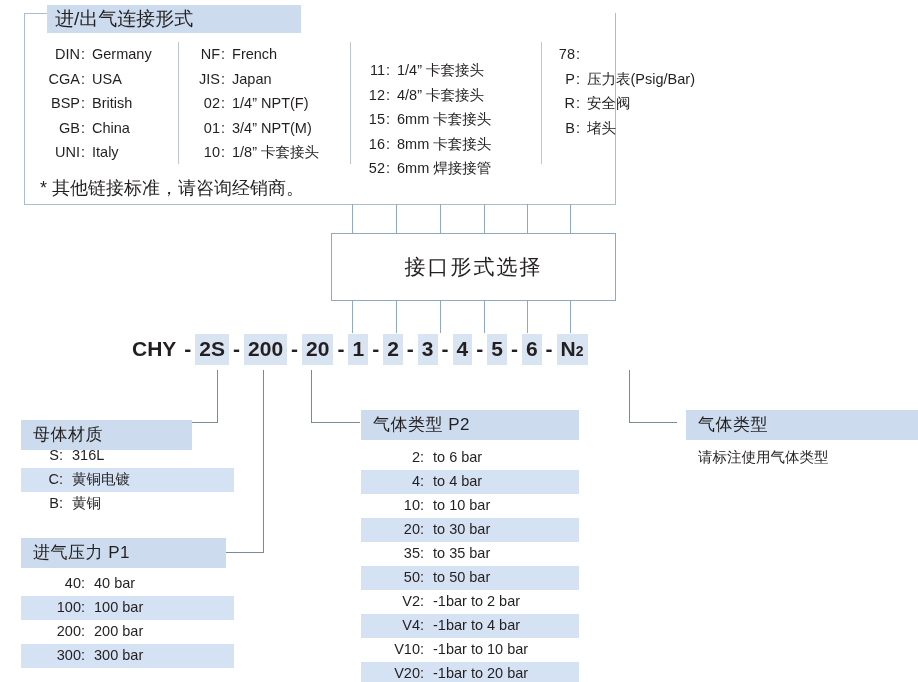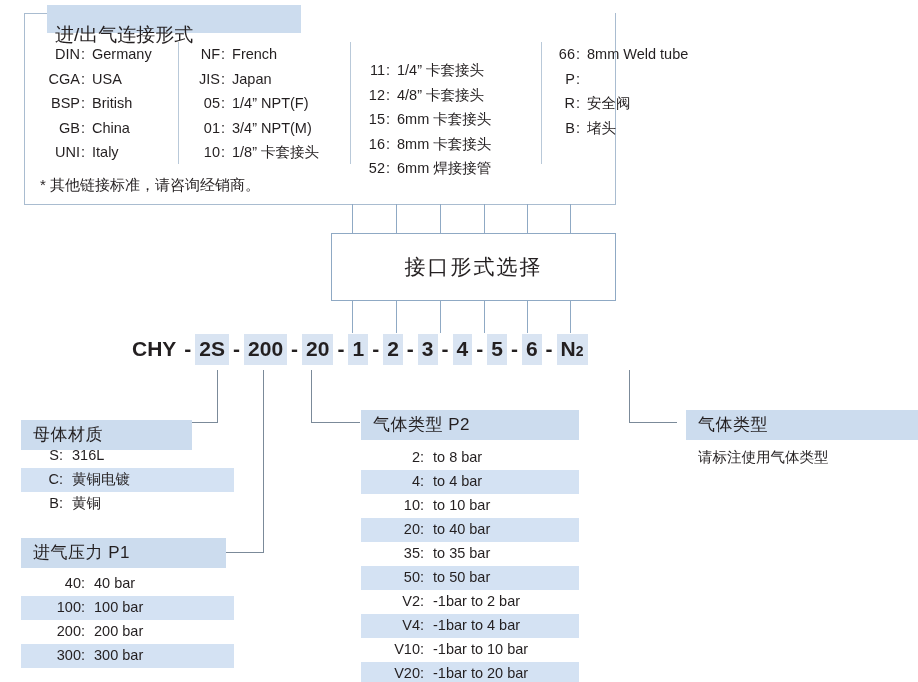--- a/index.html
+++ b/index.html
@@ -35,30 +35,30 @@
     box-sizing:border-box;
   }
   #topbox-topleft{
     left:24px;top:13px;width:26px;height:1px;background:#a9bcd0;
   }
   #top-title{
     left:47px;top:5px;width:254px;height:28px;
     background:#ccdcee;
   }
   #top-title-text{
-    left:55px;top:6px;font-size:19px;line-height:26px;white-space:nowrap;margin-top:16px;
+    left:55px;top:6px;font-size:19px;line-height:26px;white-space:nowrap;
   }
 
   .tcol{font-size:14.5px;line-height:24.5px;}
   .tcol .row{display:flex;white-space:nowrap;}
   .tcol .k{text-align:right;display:inline-block;}
   .tcol .v{display:inline-block;padding-left:7px;}
   .vdiv{width:1px;background:#b9c9d9;}
 
-  #note{left:40px;top:176px;font-size:15px;white-space:nowrap;color:#231f20;}
+  #note{left:40px;top:176px;font-size:18px;white-space:nowrap;color:#231f20;}
 
   
   #ifbox{
     left:331px;top:233px;width:285px;height:68px;
     border:1px solid #8fa9c4;
     background:#fff;
     box-sizing:border-box;
   }
   #ifbox-text{
     left:331px;top:233px;width:285px;height:68px;
@@ -132,21 +132,21 @@
       <span class="k" style="width:28px">NF</span>
       <span style="padding-left:1px">:</span>
       <span class="v">French</span>
     </div>
   <div class="row">
       <span class="k" style="width:28px">JIS</span>
       <span style="padding-left:1px">:</span>
       <span class="v">Japan</span>
     </div>
   <div class="row">
-      <span class="k" style="width:28px">05</span>
+      <span class="k" style="width:28px">02</span>
       <span style="padding-left:1px">:</span>
       <span class="v">1/4” NPT(F)</span>
     </div>
   <div class="row">
       <span class="k" style="width:28px">01</span>
       <span style="padding-left:1px">:</span>
       <span class="v">3/4” NPT(M)</span>
     </div>
   <div class="row">
       <span class="k" style="width:28px">10</span>
@@ -180,27 +180,27 @@
   <div class="row">
       <span class="k" style="width:22px">52</span>
       <span style="padding-left:1px">:</span>
       <span class="v">6mm 焊接接管</span>
     </div>
 </div>
 <div class="abs vdiv" style="left:541px;top:42px;height:122px;"></div>
 
 <div class="abs tcol" style="left:553px;top:42px;">
   <div class="row">
-      <span class="k" style="width:22px">66</span>
-      <span style="padding-left:1px">:</span>
-      <span class="v">8mm Weld tube</span>
+      <span class="k" style="width:22px">78</span>
+      <span style="padding-left:1px">:</span>
     </div>
   <div class="row">
       <span class="k" style="width:22px">P</span>
       <span style="padding-left:1px">:</span>
+      <span class="v">压力表(Psig/Bar)</span>
     </div>
   <div class="row">
       <span class="k" style="width:22px">R</span>
       <span style="padding-left:1px">:</span>
       <span class="v">安全阀</span>
     </div>
   <div class="row">
       <span class="k" style="width:22px">B</span>
       <span style="padding-left:1px">:</span>
       <span class="v">堵头</span>
@@ -303,36 +303,36 @@
       <span>:</span>
       <span class="v">300 bar</span>
     </div>
 </div>
 
 <div class="abs sec-title" style="left:361px;top:410px;width:218px;">气体类型 P2</div>
 <div class="abs list" style="left:361px;top:446px;width:218px;">
   <div class="li">
       <span class="k" style="width:59px">2</span>
       <span>:</span>
-      <span class="v">to 8 bar</span>
+      <span class="v">to 6 bar</span>
     </div>
   <div class="li zebra">
       <span class="k" style="width:59px">4</span>
       <span>:</span>
       <span class="v">to 4 bar</span>
     </div>
   <div class="li">
       <span class="k" style="width:59px">10</span>
       <span>:</span>
       <span class="v">to 10 bar</span>
     </div>
   <div class="li zebra">
       <span class="k" style="width:59px">20</span>
       <span>:</span>
-      <span class="v">to 40 bar</span>
+      <span class="v">to 30 bar</span>
     </div>
   <div class="li">
       <span class="k" style="width:59px">35</span>
       <span>:</span>
       <span class="v">to 35 bar</span>
     </div>
   <div class="li zebra">
       <span class="k" style="width:59px">50</span>
       <span>:</span>
       <span class="v">to 50 bar</span>

